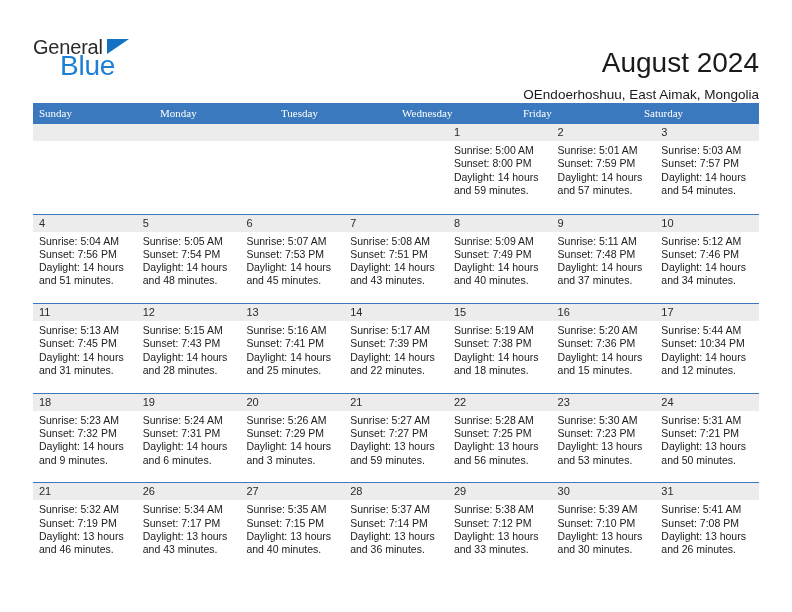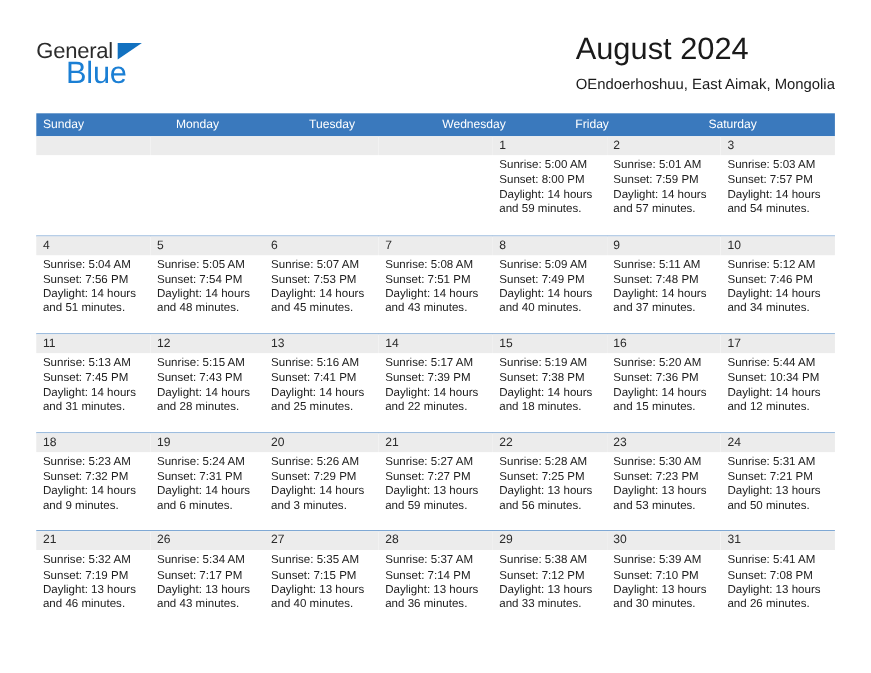--- a/index.html
+++ b/index.html
@@ -61,21 +61,22 @@
     top: 19px;
     font-size: 28px;
     letter-spacing: -0.2px;
     color: #1b7fd4;
     line-height: 22px;
   }
 
   .title-block {
     position: absolute;
     right: 0;
-    top: 0;
+    top: 18px;
+    text-align: right;
     margin-left: 16px;
   }
   .cal-title {
     font-size: 28px;
     font-weight: normal;
     color: #1a1a1a;
     line-height: 34px;
     white-space: nowrap;
   }
   .cal-subtitle {
@@ -99,20 +100,21 @@
     height: 21px;
   }
   .dow {
     flex: 1 1 0;
     color: #ffffff;
     font-size: 11px;
     line-height: 21px;
     padding-left: 6px;
     box-sizing: border-box;
     white-space: nowrap;
+    font-family: Liberation Serif, serif;
   }
 
   .week {
     display: flex;
     border-top: 1.5px solid #3a79bd;
     height: 89.6px;
     box-sizing: border-box;
   }
   .week:first-of-type {
     border-top: none;

